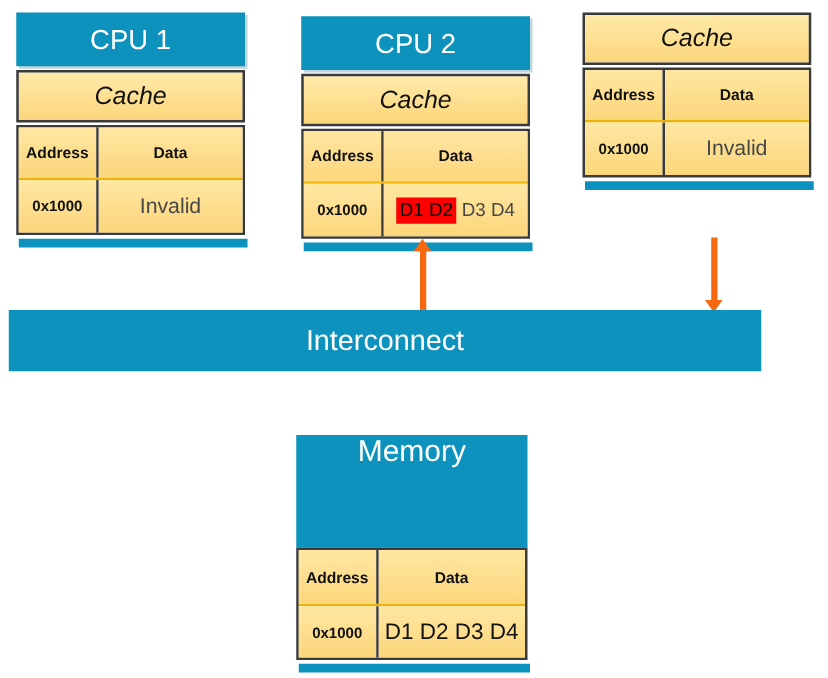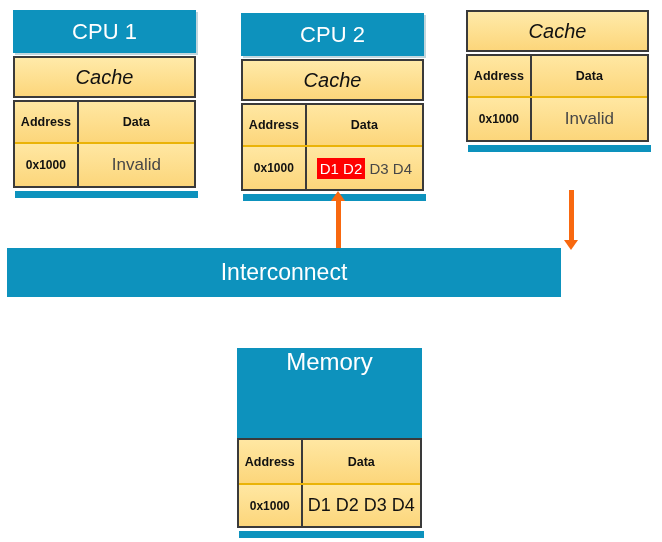--- a/index.html
+++ b/index.html
@@ -18,33 +18,33 @@
   .trow.hdr{height:40px;border-bottom:2px solid #eab308;}
   .trow.val{height:42px;}
   .cell{display:flex;align-items:center;justify-content:center;
         background:linear-gradient(180deg,#ffe7a2 0%,#fcd67b 100%);}
   .cell.addr{flex:0 0 34.5%;border-right:2px solid #3a3a3a;}
   .cell.data{flex:1 1 auto;}
   .hdr .cell{font-size:12.5px;font-weight:bold;color:#111111;}
   .val .cell.addr{font-size:12px;font-weight:bold;color:#111111;}
   .val-plain{font-size:17px;color:#474747;}
   .val-seq{font-size:15px;color:#474747;white-space:pre;}
-  .hl{background:#ff0000;color:#ffffff;padding:2px 3px;}
+  .hl{background:#ff0000;color:#000000;padding:2px 3px;}
   .bottom-strip{margin-top:3px;height:7px;background:#0d92bd;position:relative;left:2px;}
 
   
   .connector{position:absolute;width:14px;display:flex;flex-direction:column;align-items:center;}
   .arrow-up{width:0;height:0;border-left:7px solid transparent;border-right:7px solid transparent;
             border-bottom:10px solid #f8680f;}
   .arrow-down{width:0;height:0;border-left:7px solid transparent;border-right:7px solid transparent;
               border-top:10px solid #f8680f;}
   .line{width:5px;background:#f8680f;}
 
   
-  .interconnect{position:absolute;left:7px;top:248px;width:554px;height:49px;background:#0d92bd;
+  .interconnect{position:absolute;left:7px;top:248px;width:602px;height:49px;background:#0d92bd;
                 display:flex;align-items:center;justify-content:center;color:#ffffff;font-size:23px;}
 
   
   .memory-block{position:absolute;left:237px;top:348px;width:185px;}
   .mem-header{height:90px;background:#0d92bd;display:flex;justify-content:center;align-items:flex-start;
               box-sizing:border-box;color:#ffffff;font-size:24px;}
   .memory-block .cache-table{margin-top:0;}
   .memory-block .trow.hdr{height:43px;}
   .memory-block .trow.val{height:41px;}
   .memory-block .cell.addr{flex:0 0 34%;}

